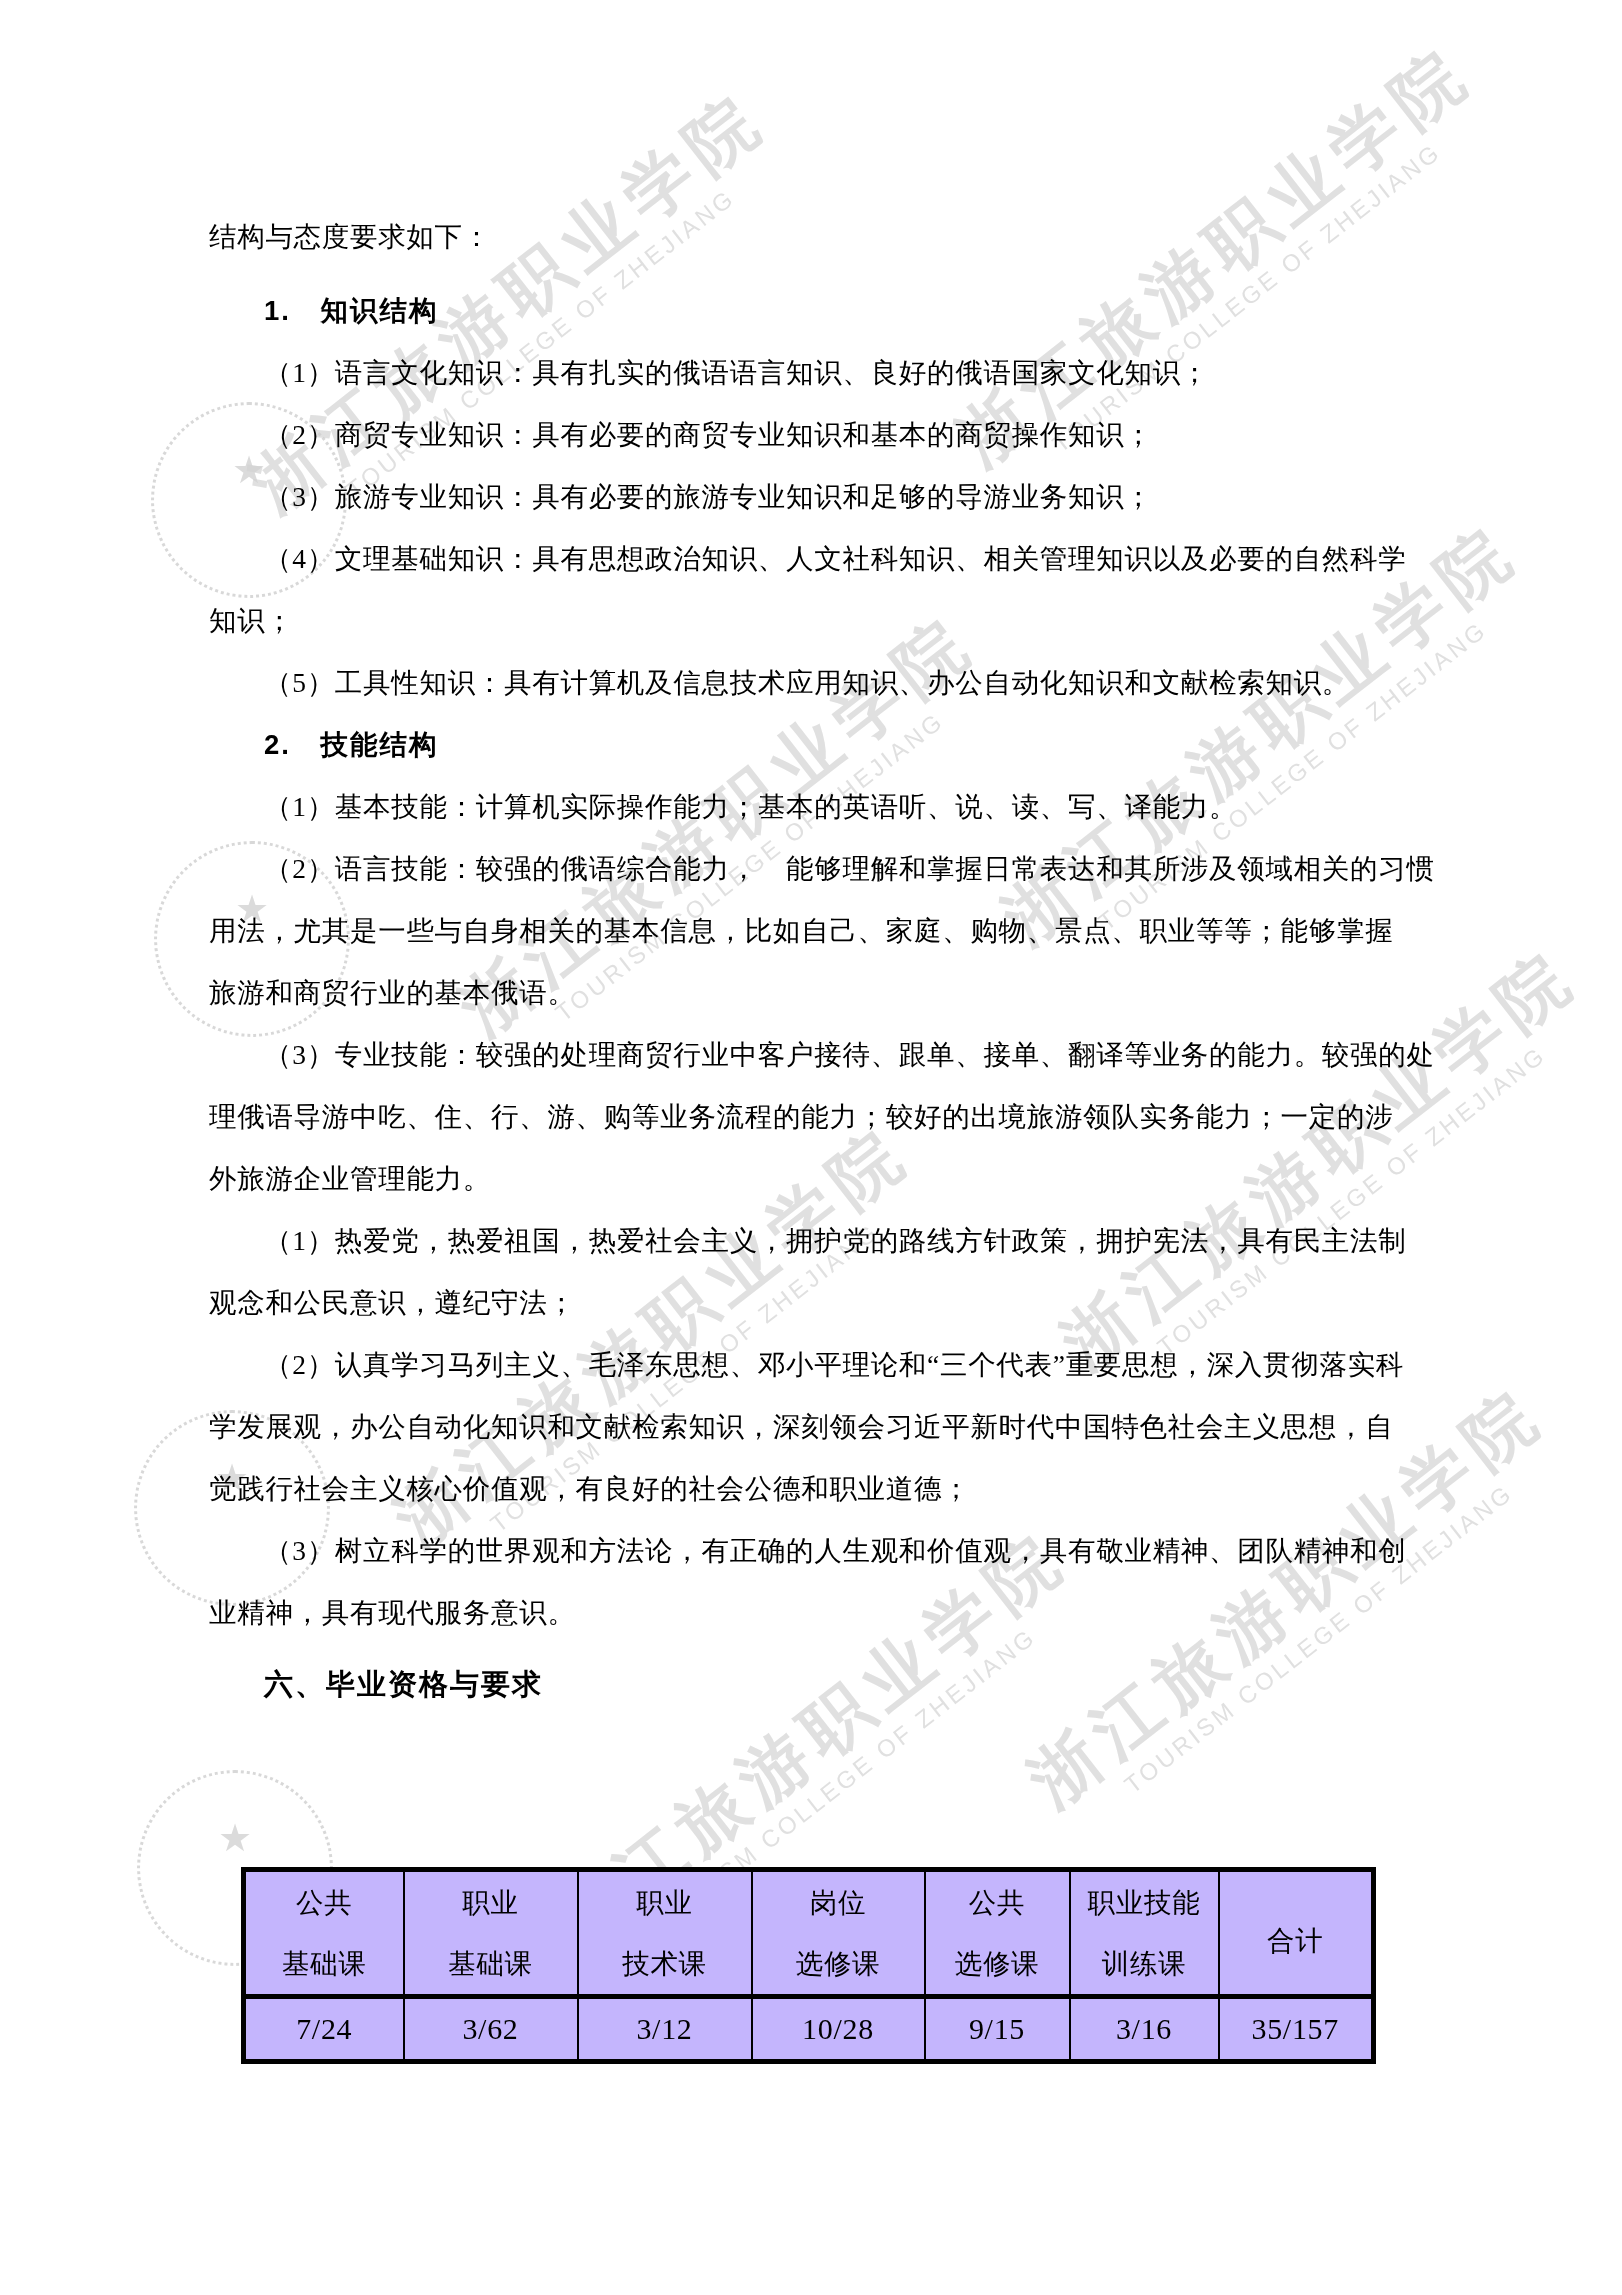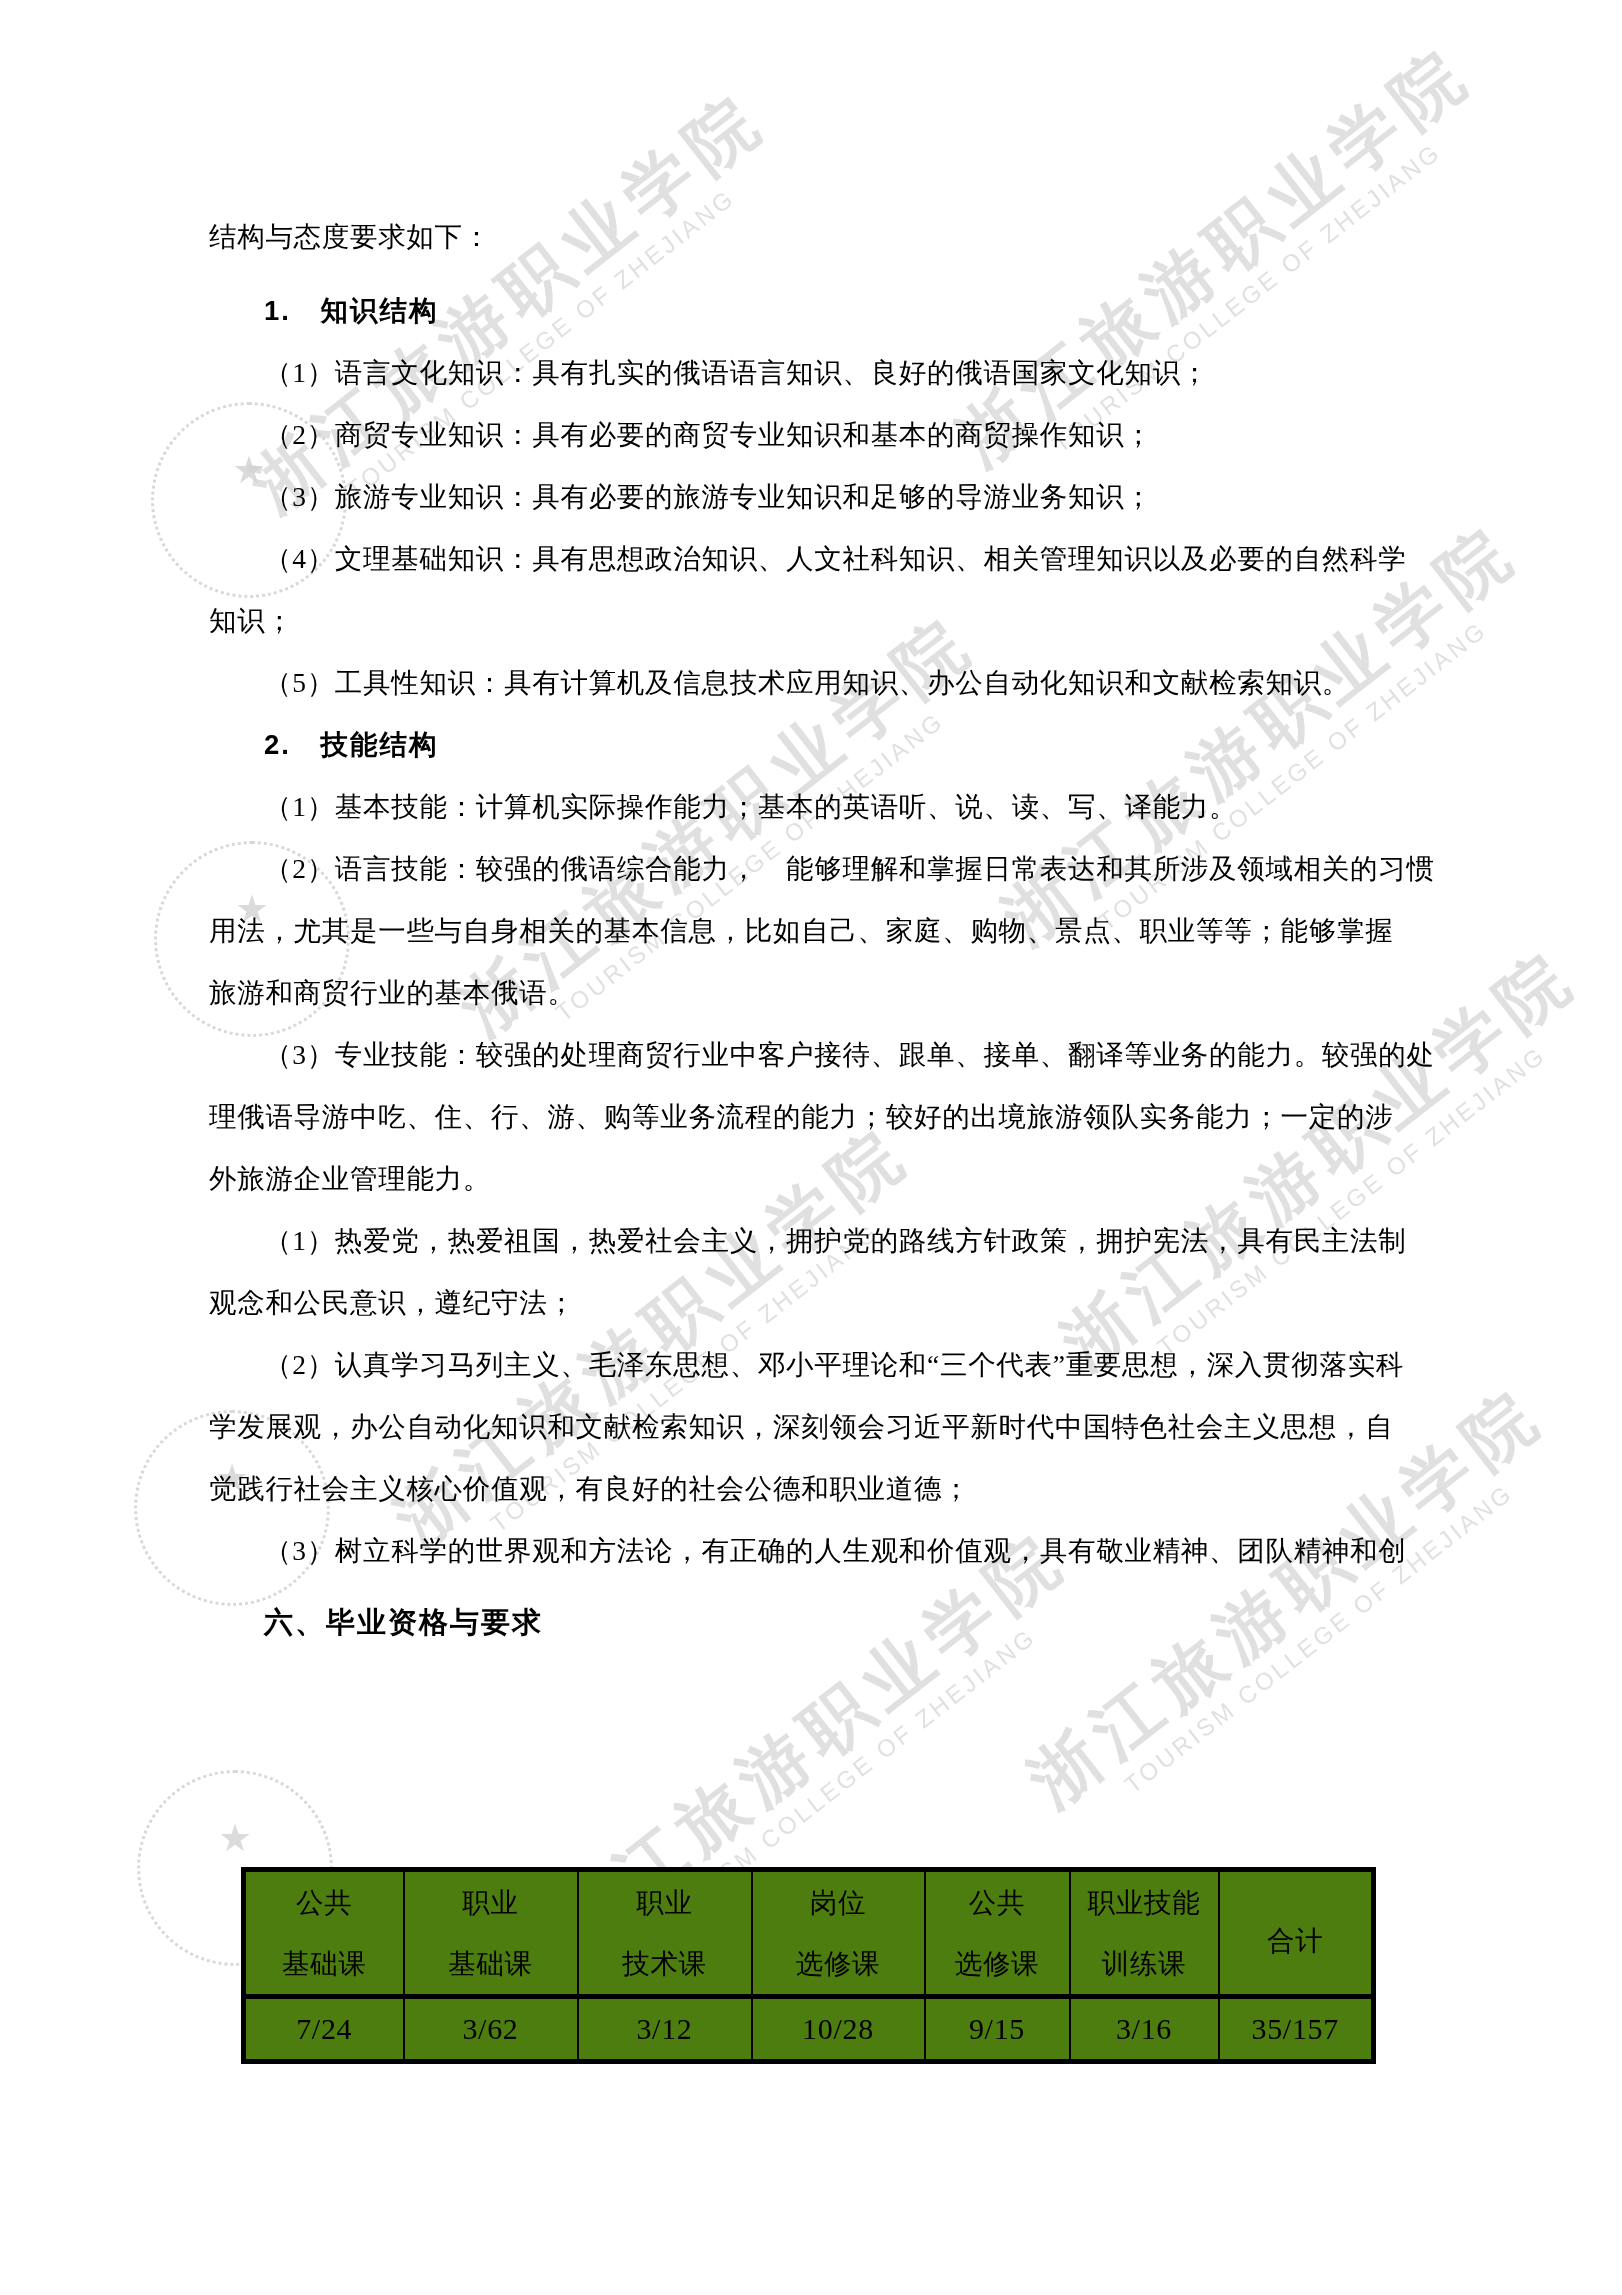--- a/index.html
+++ b/index.html
@@ -48,21 +48,21 @@
   .h{
     font-weight:bold;letter-spacing:2px;
     font-family:"Liberation Sans","DejaVu Sans",sans-serif;
   }
   .gap-top{margin-top:11.8px;}
   .gap-top-sm{margin-top:9.2px;}
   .big{font-size:29px;}
   
   .credits{
     position:absolute;left:241px;top:1867px;z-index:1;
-    border-collapse:collapse;table-layout:fixed;background:#4d7c0f;
+    border-collapse:collapse;table-layout:fixed;background:#c4b5fd;
     border:5.9px solid #000;
   }
   .credits th,.credits td{
     border-left:2px solid #000;border-right:2px solid #000;
     text-align:center;vertical-align:middle;padding:0;
     font-weight:normal;
   }
   .credits th{
     height:122px;font-size:27.5px;letter-spacing:0.7px;
     border-bottom:5.9px solid #000;
@@ -138,20 +138,21 @@
     <div class="line">旅游和商贸行业的基本俄语。</div>
     <div class="line ind">（3）专业技能：较强的处理商贸行业中客户接待、跟单、接单、翻译等业务的能力。较强的处</div>
     <div class="line">理俄语导游中吃、住、行、游、购等业务流程的能力；较好的出境旅游领队实务能力；一定的涉</div>
     <div class="line">外旅游企业管理能力。</div>
     <div class="line ind">（1）热爱党，热爱祖国，热爱社会主义，拥护党的路线方针政策，拥护宪法，具有民主法制</div>
     <div class="line">观念和公民意识，遵纪守法；</div>
     <div class="line ind">（2）认真学习马列主义、毛泽东思想、邓小平理论和“三个代表”重要思想，深入贯彻落实科</div>
     <div class="line">学发展观，办公自动化知识和文献检索知识，深刻领会习近平新时代中国特色社会主义思想，自</div>
     <div class="line">觉践行社会主义核心价值观，有良好的社会公德和职业道德；</div>
     <div class="line ind">（3）树立科学的世界观和方法论，有正确的人生观和价值观，具有敬业精神、团队精神和创</div>
+    <div class="line">业精神，具有现代服务意识。</div>
     <div class="line h ind big gap-top-sm">六、毕业资格与要求</div>
   </div>
 
   <table class="credits">
     <colgroup>
       <col style="width:160px">
         <col style="width:174px">
         <col style="width:174px">
       <col style="width:173px">
         <col style="width:145px">

